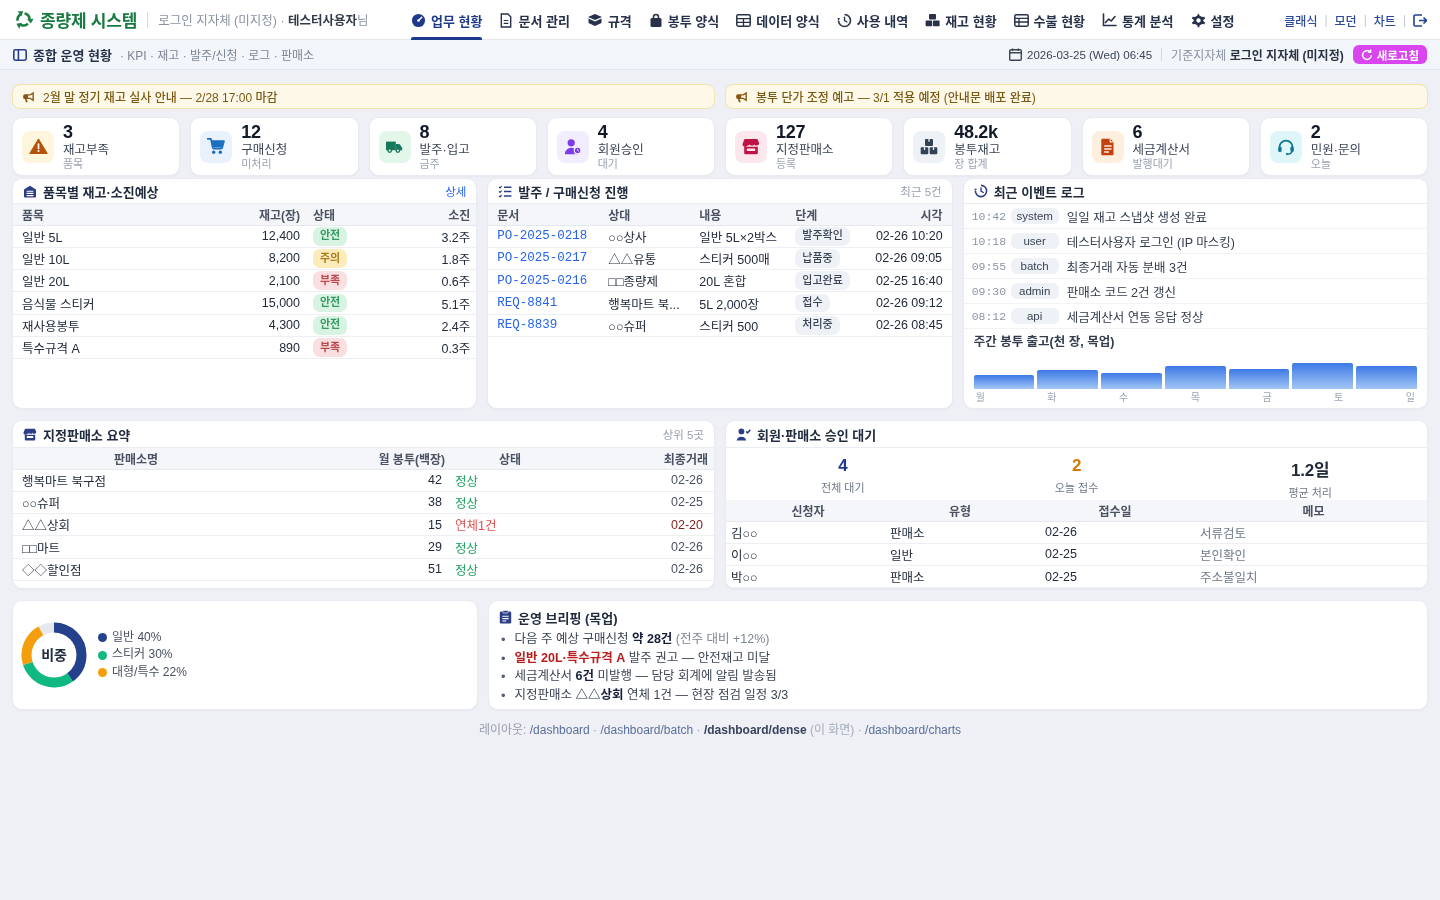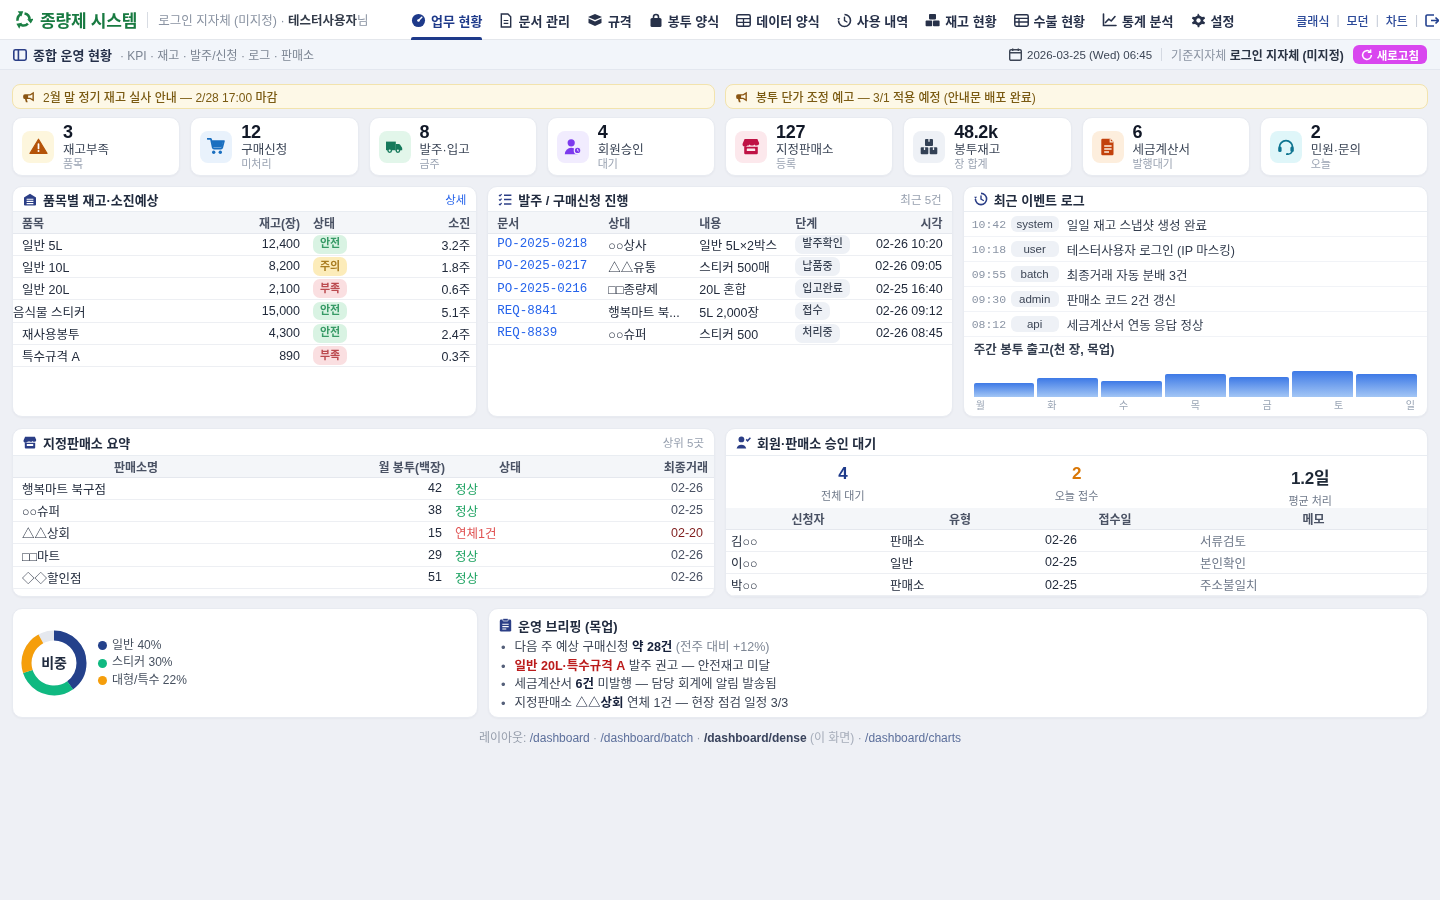--- a/index.html
+++ b/index.html
@@ -12,21 +12,21 @@
 .topnav{height:40px;background:#fff;border-bottom:1px solid #e4e7ec;display:flex;align-items:center;padding:0 14px;position:relative}
 .brand{display:flex;align-items:center;gap:7px;white-space:nowrap}
 .brand-title{font-size:17px;font-weight:bold;color:#187a41;letter-spacing:-0.2px}
 .brand-sep{width:1px;height:16px;background:#d8dce3;margin:0 10px}
 .brand-user{font-size:12.5px;color:#8a93a2;white-space:nowrap}
 .brand-user b{color:#343c4a;font-weight:bold}
 .navitems{display:flex;align-items:center;position:absolute;left:411px;top:0;gap:17px;height:40px}
 .nitem{display:flex;align-items:center;gap:5px;font-size:13px;font-weight:700;color:#273149;height:40px;position:relative;white-space:nowrap}
 .nitem.active{color:#1e3a8a}
 .nitem.active::after{content:"";position:absolute;left:0;right:0;bottom:0;height:3px;background:#1e3a8a;border-radius:2px 2px 0 0}
-.nav-right{position:absolute;right:1px;top:0;height:40px;display:flex;align-items:center;gap:7px;font-size:12px;font-weight:500;color:#2c4a99;white-space:nowrap}
+.nav-right{position:absolute;right:13px;top:0;height:40px;display:flex;align-items:center;gap:7px;font-size:12px;font-weight:500;color:#2c4a99;white-space:nowrap}
 .nav-right .sep{color:#c3cad6;font-weight:400}
 
 .subhead{height:30px;background:#f2f5fa;border-bottom:1px solid #e3e7ef;display:flex;align-items:center;padding:0 13px}
 .sh-title{display:flex;align-items:center;gap:6px;font-size:13px;font-weight:bold;color:#253049}
 .sh-crumb{font-size:12px;color:#7d8694;margin-left:8px}
 .sh-right{margin-left:auto;display:flex;align-items:center;gap:9px}
 .sh-date{display:flex;align-items:center;gap:5px;font-size:11.5px;color:#3c4555}
 .sh-sep{width:1px;height:13px;background:#d4d9e2}
 .sh-base{font-size:12px;color:#8a93a2}
 .sh-base b{color:#2a3343;font-weight:bold}
@@ -35,21 +35,21 @@
 .content{padding:14px 12px 0}
 .banners{display:grid;grid-template-columns:1fr 1fr;gap:10px}
 .banner{height:25px;background:#fdf8e7;border:1px solid #f2e3ad;border-radius:8px;display:flex;align-items:center;gap:8px;padding:0 9px;font-size:12px;color:#7a5a12;font-weight:500}
 .kpis{display:grid;grid-template-columns:repeat(8,1fr);gap:10px;margin-top:8px}
 .kpi{height:59px;background:#fff;border:1px solid #e8ebf1;border-radius:10px;display:flex;align-items:center;padding:0 0 0 9px;box-shadow:0 1px 2px rgba(23,32,55,.04)}
 .kpi-ic{width:32px;height:32px;border-radius:8px;display:flex;align-items:center;justify-content:center;flex:none}
 .kpi-tx{margin-left:9px;line-height:1}
 .kpi-num{font-size:18px;font-weight:bold;color:#111827;letter-spacing:-0.3px}
 .kpi-lab{font-size:12.5px;color:#3b4556;margin-top:3px}
 .kpi-sub{font-size:11px;color:#9aa3b2;margin-top:3px}
-.row2{display:grid;grid-template-columns:1fr 1fr 1fr;gap:10px;margin-top:10px}
+.row2{display:grid;grid-template-columns:1fr 1fr 1fr;gap:10px;margin-top:2px}
 .row3{display:grid;grid-template-columns:1fr 1fr;gap:10px;margin-top:11px}
 .row4{display:grid;grid-template-columns:466px 1fr;gap:10px;margin-top:11px}
 .panel{background:#fff;border:1px solid #e8ebf1;border-radius:10px;box-shadow:0 1px 2px rgba(23,32,55,.04);overflow:hidden}
 .p-head{height:25px;display:flex;align-items:center;gap:6px;padding:0 10px;border-bottom:1px solid #e9edf2}
 .p-title{font-size:13px;font-weight:bold;color:#222c3f}
 .p-right{margin-left:auto;font-size:11.5px;color:#97a0af}
 .p-right.link{color:#2563eb}
 
 table{border-collapse:collapse;width:100%;table-layout:fixed}
 th{background:#f4f6f9;font-size:12px;font-weight:bold;color:#4a5264;height:21px;border-bottom:1px solid #e5e8ee}
@@ -362,21 +362,21 @@
               <td class="al" style="padding-left:13px"><span class="pill warn">주의</span></td>
               <td class="ar" style="padding-right:6px">1.8주</td>
             </tr>
         <tr>
               <td class="al" style="padding-left:9px">일반 20L</td>
               <td class="ar">2,100</td>
               <td class="al" style="padding-left:13px"><span class="pill bad">부족</span></td>
               <td class="ar" style="padding-right:6px">0.6주</td>
             </tr>
         <tr>
-              <td class="al" style="">음식물 스티커</td>
+              <td class="al" style="padding-left:9px">음식물 스티커</td>
               <td class="ar">15,000</td>
               <td class="al" style="padding-left:13px"><span class="pill ok">안전</span></td>
               <td class="ar" style="padding-right:6px">5.1주</td>
             </tr>
         <tr>
               <td class="al" style="padding-left:9px">재사용봉투</td>
               <td class="ar">4,300</td>
               <td class="al" style="padding-left:13px"><span class="pill ok">안전</span></td>
               <td class="ar" style="padding-right:6px">2.4주</td>
             </tr>

